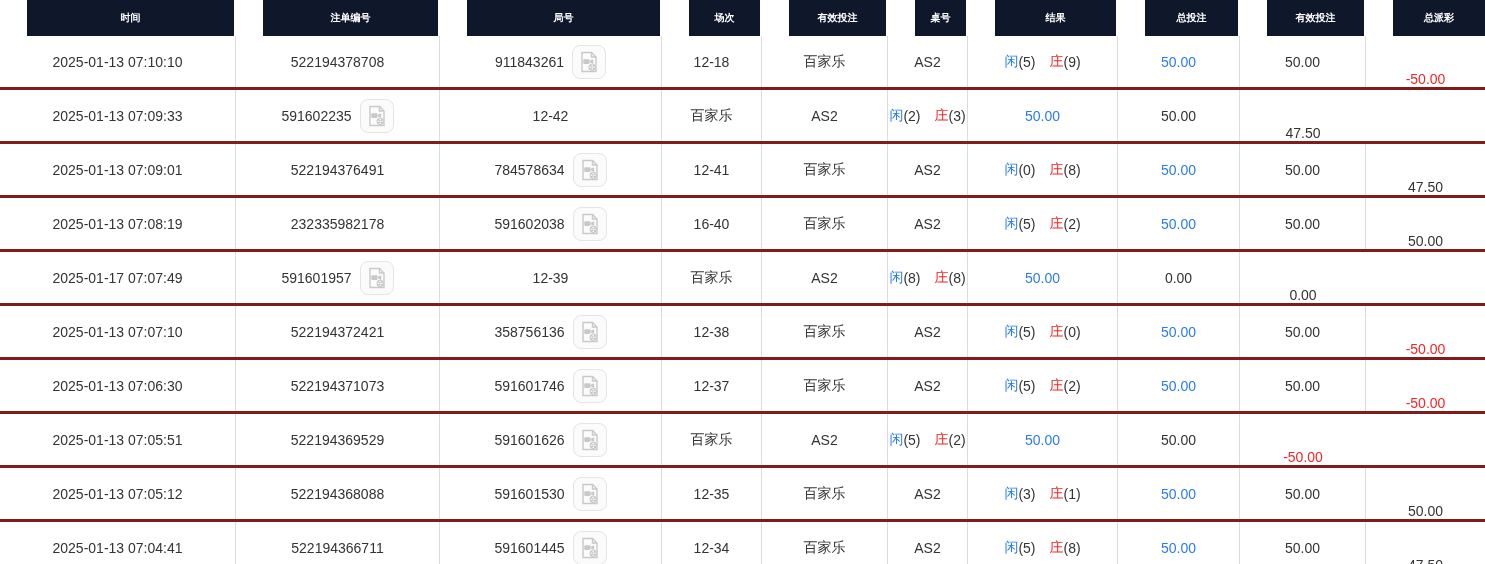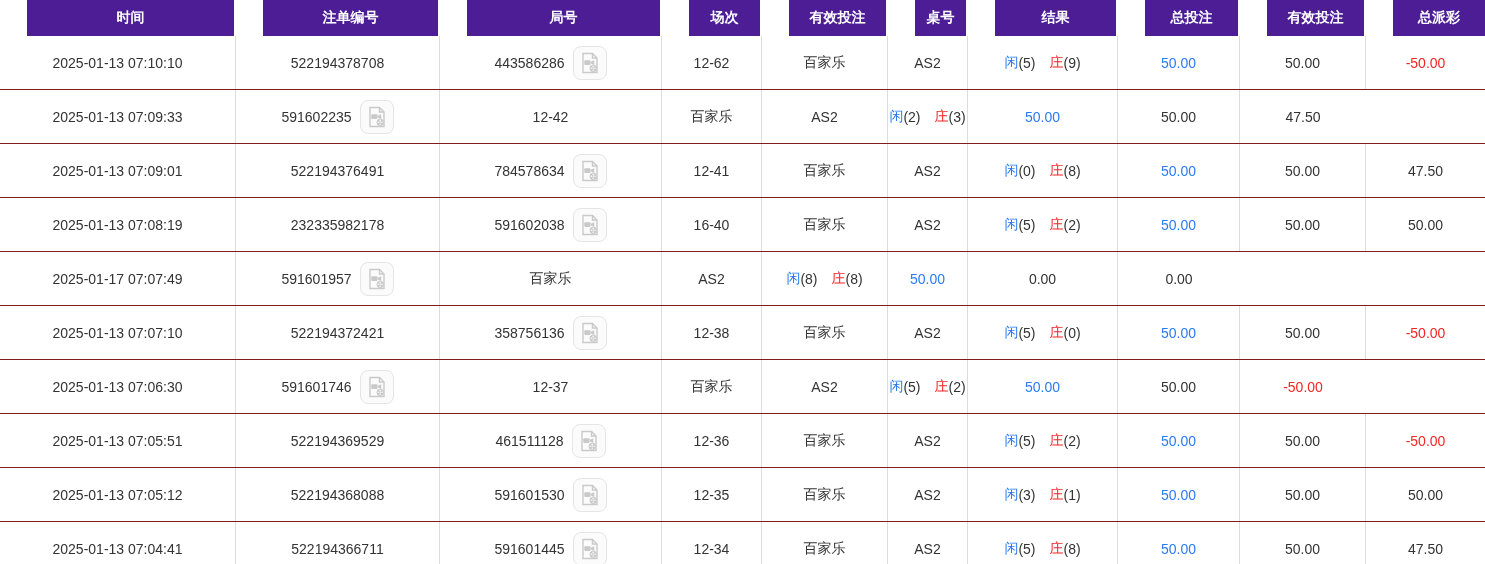--- a/index.html
+++ b/index.html
@@ -9,38 +9,38 @@
     font-family: "Liberation Sans", "DejaVu Sans", sans-serif;
   }
   .table { width: 1485px; }
   .grid-row {
     display: grid;
     grid-template-columns: 236px 204px 222px 100px 126px 80px 150px 122px 126px 119px;
   }
   
   .header-row { height: 36px; }
   .header-cell {
-    background: #4c1d95;
+    background: #0f172a;
     color: #fff;
-    font-size: 14px;
+    font-size: 10px;
     font-weight: bold;
     display: flex; align-items: center; justify-content: center;
     border-right: 2px solid #fff;
     margin-left: 27px;
   }
   .header-cell:last-child { border-right: none; }
   
-  .row { height: 54px; border-bottom: 1px solid #7f1d1d; }
+  .row { height: 54px; border-bottom: 3px solid #7f1d1d; }
   .cell {
     display: flex; align-items: center; justify-content: center;
     font-size: 14px; color: #333;
     border-right: 1px solid #dcdcdc;
     gap: 8px;
   }
-  .cell:last-child { border-right: none; }
+  .cell:last-child { border-right: none; align-items: flex-end; }
   .blue { color: #2a7bf0; }
   .red { color: #f32525; }
   .neg { color: #f32525; }
   .result-num { color: #333; }
   .result-group { display: inline-flex; align-items: center; }
   .result-group + .result-group { margin-left: 6px; }
   
   .video-btn {
     width: 34px; height: 34px;
     border: 1px solid #e5e5e5;
@@ -70,38 +70,38 @@
   </div>
   <div id="table-body">
   <div class="grid-row row">
     <div class="cell">
       <span>2025-01-13 07:10:10</span>
     </div>
     <div class="cell">
       <span>522194378708</span>
     </div>
     <div class="cell">
-      <span>443586286</span>
-      <button class="video-btn">
-        <svg width="24" height="24" viewBox="0 0 24 24">
-          <path d="M5 2.5 H14.5 L19 7 V21.5 H5 Z" fill="none" stroke="#c9c9c9" stroke-width="1.4"></path>
-          <path d="M14.5 2.5 V7 H19" fill="none" stroke="#c9c9c9" stroke-width="1.4"></path>
-          <rect x="6.3" y="9.2" width="6.2" height="4.8" rx="1" fill="#c9c9c9"></rect>
-          <polygon points="12.8,10.7 16.2,9.2 16.2,13.9 12.8,12.4" fill="#c9c9c9"></polygon>
-          <circle cx="15.2" cy="17.3" r="3.6" fill="#c9c9c9"></circle>
-          <circle cx="15.2" cy="17.3" r="0.7" fill="#fbfbfb"></circle>
-          <circle cx="15.2" cy="15.4" r="0.8" fill="#fbfbfb"></circle>
-          <circle cx="15.2" cy="19.2" r="0.8" fill="#fbfbfb"></circle>
-          <circle cx="13.3" cy="17.3" r="0.8" fill="#fbfbfb"></circle>
-          <circle cx="17.1" cy="17.3" r="0.8" fill="#fbfbfb"></circle>
-        </svg>
-      </button>
-    </div>
-    <div class="cell">
-      <span>12-62</span>
+      <span>911843261</span>
+      <button class="video-btn">
+        <svg width="24" height="24" viewBox="0 0 24 24">
+          <path d="M5 2.5 H14.5 L19 7 V21.5 H5 Z" fill="none" stroke="#c9c9c9" stroke-width="1.4"></path>
+          <path d="M14.5 2.5 V7 H19" fill="none" stroke="#c9c9c9" stroke-width="1.4"></path>
+          <rect x="6.3" y="9.2" width="6.2" height="4.8" rx="1" fill="#c9c9c9"></rect>
+          <polygon points="12.8,10.7 16.2,9.2 16.2,13.9 12.8,12.4" fill="#c9c9c9"></polygon>
+          <circle cx="15.2" cy="17.3" r="3.6" fill="#c9c9c9"></circle>
+          <circle cx="15.2" cy="17.3" r="0.7" fill="#fbfbfb"></circle>
+          <circle cx="15.2" cy="15.4" r="0.8" fill="#fbfbfb"></circle>
+          <circle cx="15.2" cy="19.2" r="0.8" fill="#fbfbfb"></circle>
+          <circle cx="13.3" cy="17.3" r="0.8" fill="#fbfbfb"></circle>
+          <circle cx="17.1" cy="17.3" r="0.8" fill="#fbfbfb"></circle>
+        </svg>
+      </button>
+    </div>
+    <div class="cell">
+      <span>12-18</span>
     </div>
     <div class="cell">
       <span>百家乐</span>
     </div>
     <div class="cell">
       <span>AS2</span>
     </div>
     <div class="cell">
       <span class="result-group">
         <span class="blue">闲</span>
@@ -297,20 +297,23 @@
           <circle cx="15.2" cy="17.3" r="3.6" fill="#c9c9c9"></circle>
           <circle cx="15.2" cy="17.3" r="0.7" fill="#fbfbfb"></circle>
           <circle cx="15.2" cy="15.4" r="0.8" fill="#fbfbfb"></circle>
           <circle cx="15.2" cy="19.2" r="0.8" fill="#fbfbfb"></circle>
           <circle cx="13.3" cy="17.3" r="0.8" fill="#fbfbfb"></circle>
           <circle cx="17.1" cy="17.3" r="0.8" fill="#fbfbfb"></circle>
         </svg>
       </button>
     </div>
     <div class="cell">
+      <span>12-39</span>
+    </div>
+    <div class="cell">
       <span>百家乐</span>
     </div>
     <div class="cell">
       <span>AS2</span>
     </div>
     <div class="cell">
       <span class="result-group">
         <span class="blue">闲</span>
             <span class="result-num">(8)</span>
       </span>
@@ -382,20 +385,23 @@
     <div class="cell">
       <span class="neg">-50.00</span>
     </div>
   </div>
 
   <div class="grid-row row">
     <div class="cell">
       <span>2025-01-13 07:06:30</span>
     </div>
     <div class="cell">
+      <span>522194371073</span>
+    </div>
+    <div class="cell">
       <span>591601746</span>
       <button class="video-btn">
         <svg width="24" height="24" viewBox="0 0 24 24">
           <path d="M5 2.5 H14.5 L19 7 V21.5 H5 Z" fill="none" stroke="#c9c9c9" stroke-width="1.4"></path>
           <path d="M14.5 2.5 V7 H19" fill="none" stroke="#c9c9c9" stroke-width="1.4"></path>
           <rect x="6.3" y="9.2" width="6.2" height="4.8" rx="1" fill="#c9c9c9"></rect>
           <polygon points="12.8,10.7 16.2,9.2 16.2,13.9 12.8,12.4" fill="#c9c9c9"></polygon>
           <circle cx="15.2" cy="17.3" r="3.6" fill="#c9c9c9"></circle>
           <circle cx="15.2" cy="17.3" r="0.7" fill="#fbfbfb"></circle>
           <circle cx="15.2" cy="15.4" r="0.8" fill="#fbfbfb"></circle>
@@ -436,38 +442,35 @@
   </div>
 
   <div class="grid-row row">
     <div class="cell">
       <span>2025-01-13 07:05:51</span>
     </div>
     <div class="cell">
       <span>522194369529</span>
     </div>
     <div class="cell">
-      <span>461511128</span>
-      <button class="video-btn">
-        <svg width="24" height="24" viewBox="0 0 24 24">
-          <path d="M5 2.5 H14.5 L19 7 V21.5 H5 Z" fill="none" stroke="#c9c9c9" stroke-width="1.4"></path>
-          <path d="M14.5 2.5 V7 H19" fill="none" stroke="#c9c9c9" stroke-width="1.4"></path>
-          <rect x="6.3" y="9.2" width="6.2" height="4.8" rx="1" fill="#c9c9c9"></rect>
-          <polygon points="12.8,10.7 16.2,9.2 16.2,13.9 12.8,12.4" fill="#c9c9c9"></polygon>
-          <circle cx="15.2" cy="17.3" r="3.6" fill="#c9c9c9"></circle>
-          <circle cx="15.2" cy="17.3" r="0.7" fill="#fbfbfb"></circle>
-          <circle cx="15.2" cy="15.4" r="0.8" fill="#fbfbfb"></circle>
-          <circle cx="15.2" cy="19.2" r="0.8" fill="#fbfbfb"></circle>
-          <circle cx="13.3" cy="17.3" r="0.8" fill="#fbfbfb"></circle>
-          <circle cx="17.1" cy="17.3" r="0.8" fill="#fbfbfb"></circle>
-        </svg>
-      </button>
-    </div>
-    <div class="cell">
-      <span>12-36</span>
+      <span>591601626</span>
+      <button class="video-btn">
+        <svg width="24" height="24" viewBox="0 0 24 24">
+          <path d="M5 2.5 H14.5 L19 7 V21.5 H5 Z" fill="none" stroke="#c9c9c9" stroke-width="1.4"></path>
+          <path d="M14.5 2.5 V7 H19" fill="none" stroke="#c9c9c9" stroke-width="1.4"></path>
+          <rect x="6.3" y="9.2" width="6.2" height="4.8" rx="1" fill="#c9c9c9"></rect>
+          <polygon points="12.8,10.7 16.2,9.2 16.2,13.9 12.8,12.4" fill="#c9c9c9"></polygon>
+          <circle cx="15.2" cy="17.3" r="3.6" fill="#c9c9c9"></circle>
+          <circle cx="15.2" cy="17.3" r="0.7" fill="#fbfbfb"></circle>
+          <circle cx="15.2" cy="15.4" r="0.8" fill="#fbfbfb"></circle>
+          <circle cx="15.2" cy="19.2" r="0.8" fill="#fbfbfb"></circle>
+          <circle cx="13.3" cy="17.3" r="0.8" fill="#fbfbfb"></circle>
+          <circle cx="17.1" cy="17.3" r="0.8" fill="#fbfbfb"></circle>
+        </svg>
+      </button>
     </div>
     <div class="cell">
       <span>百家乐</span>
     </div>
     <div class="cell">
       <span>AS2</span>
     </div>
     <div class="cell">
       <span class="result-group">
         <span class="blue">闲</span>

